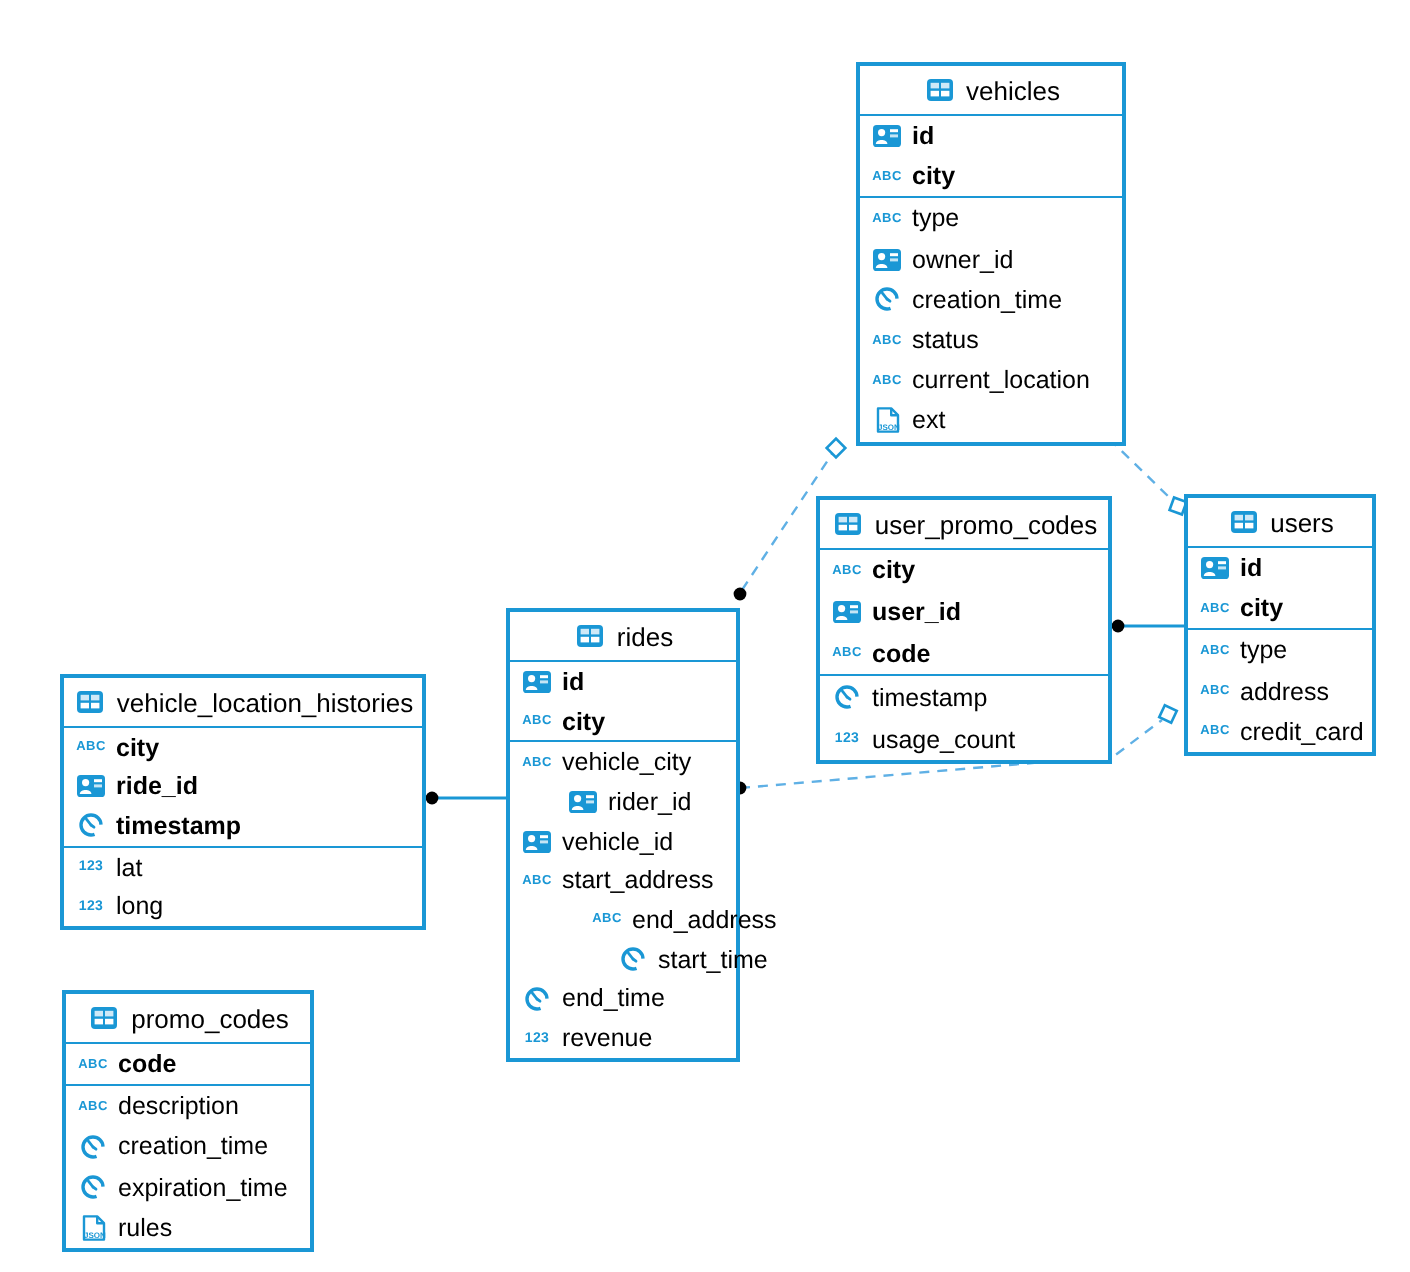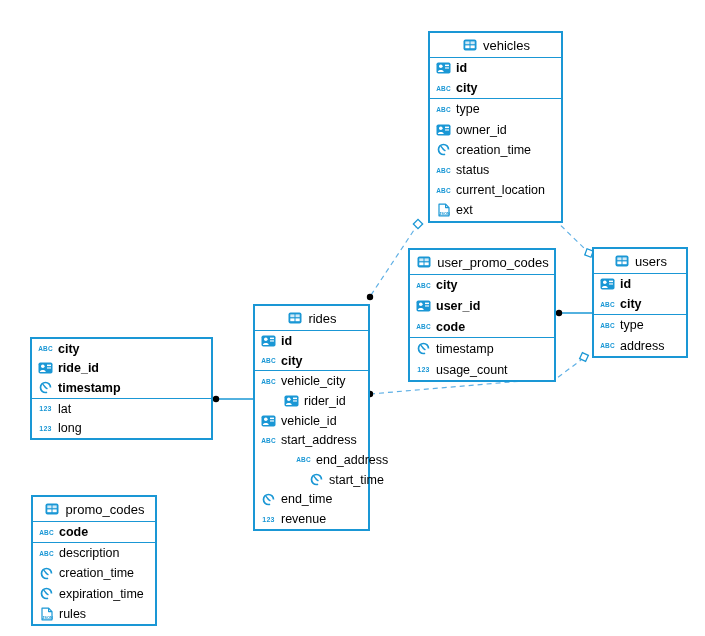--- a/index.html
+++ b/index.html
@@ -230,20 +230,26 @@
             <span class="abc">ABC</span>
           </span>
           <span class="cname">type</span>
         </div>
         <div class="row" style="height: 20.2px;">
           <span class="icon">
             <span class="abc">ABC</span>
           </span>
           <span class="cname">address</span>
         </div>
+        <div class="row" style="height: 20.2px;">
+          <span class="icon">
+            <span class="abc">ABC</span>
+          </span>
+          <span class="cname">credit_card</span>
+        </div>
       </div>
     </div>
     <div class="table" style="left: 253px; top: 304px; width: 117px;">
       <div class="thead">
         <span class="icon">
           <svg width="14" height="12" viewBox="0 0 14 12">
             <rect x="0.5" y="0.5" width="13" height="11" rx="2" fill="#1a97d5"></rect>
             <rect x="2.3" y="2.4" width="4.2" height="2.8" fill="#cfe9f7"></rect>
             <rect x="7.5" y="2.4" width="4.2" height="2.8" fill="#cfe9f7"></rect>
             <rect x="2.3" y="6.4" width="4.2" height="2.8" fill="#fff"></rect>
@@ -337,20 +343,32 @@
         </div>
         <div class="row" style="height: 19.7px;">
           <span class="icon">
             <span class="n123">123</span>
           </span>
           <span class="cname">revenue</span>
         </div>
       </div>
     </div>
     <div class="table" style="left: 30px; top: 337px; width: 183px;">
+      <div class="thead">
+        <span class="icon">
+          <svg width="14" height="12" viewBox="0 0 14 12">
+            <rect x="0.5" y="0.5" width="13" height="11" rx="2" fill="#1a97d5"></rect>
+            <rect x="2.3" y="2.4" width="4.2" height="2.8" fill="#cfe9f7"></rect>
+            <rect x="7.5" y="2.4" width="4.2" height="2.8" fill="#cfe9f7"></rect>
+            <rect x="2.3" y="6.4" width="4.2" height="2.8" fill="#fff"></rect>
+            <rect x="7.5" y="6.4" width="4.2" height="2.8" fill="#fff"></rect>
+          </svg>
+        </span>
+        <span class="tname">vehicle_location_histories</span>
+      </div>
       <div class="keys">
         <div class="row key" style="height: 19.6px;">
           <span class="icon">
             <span class="abc">ABC</span>
           </span>
           <span class="cname">city</span>
         </div>
         <div class="row key" style="height: 19.6px;">
           <span class="icon">
             <svg width="15" height="12" viewBox="0 0 15 12">

